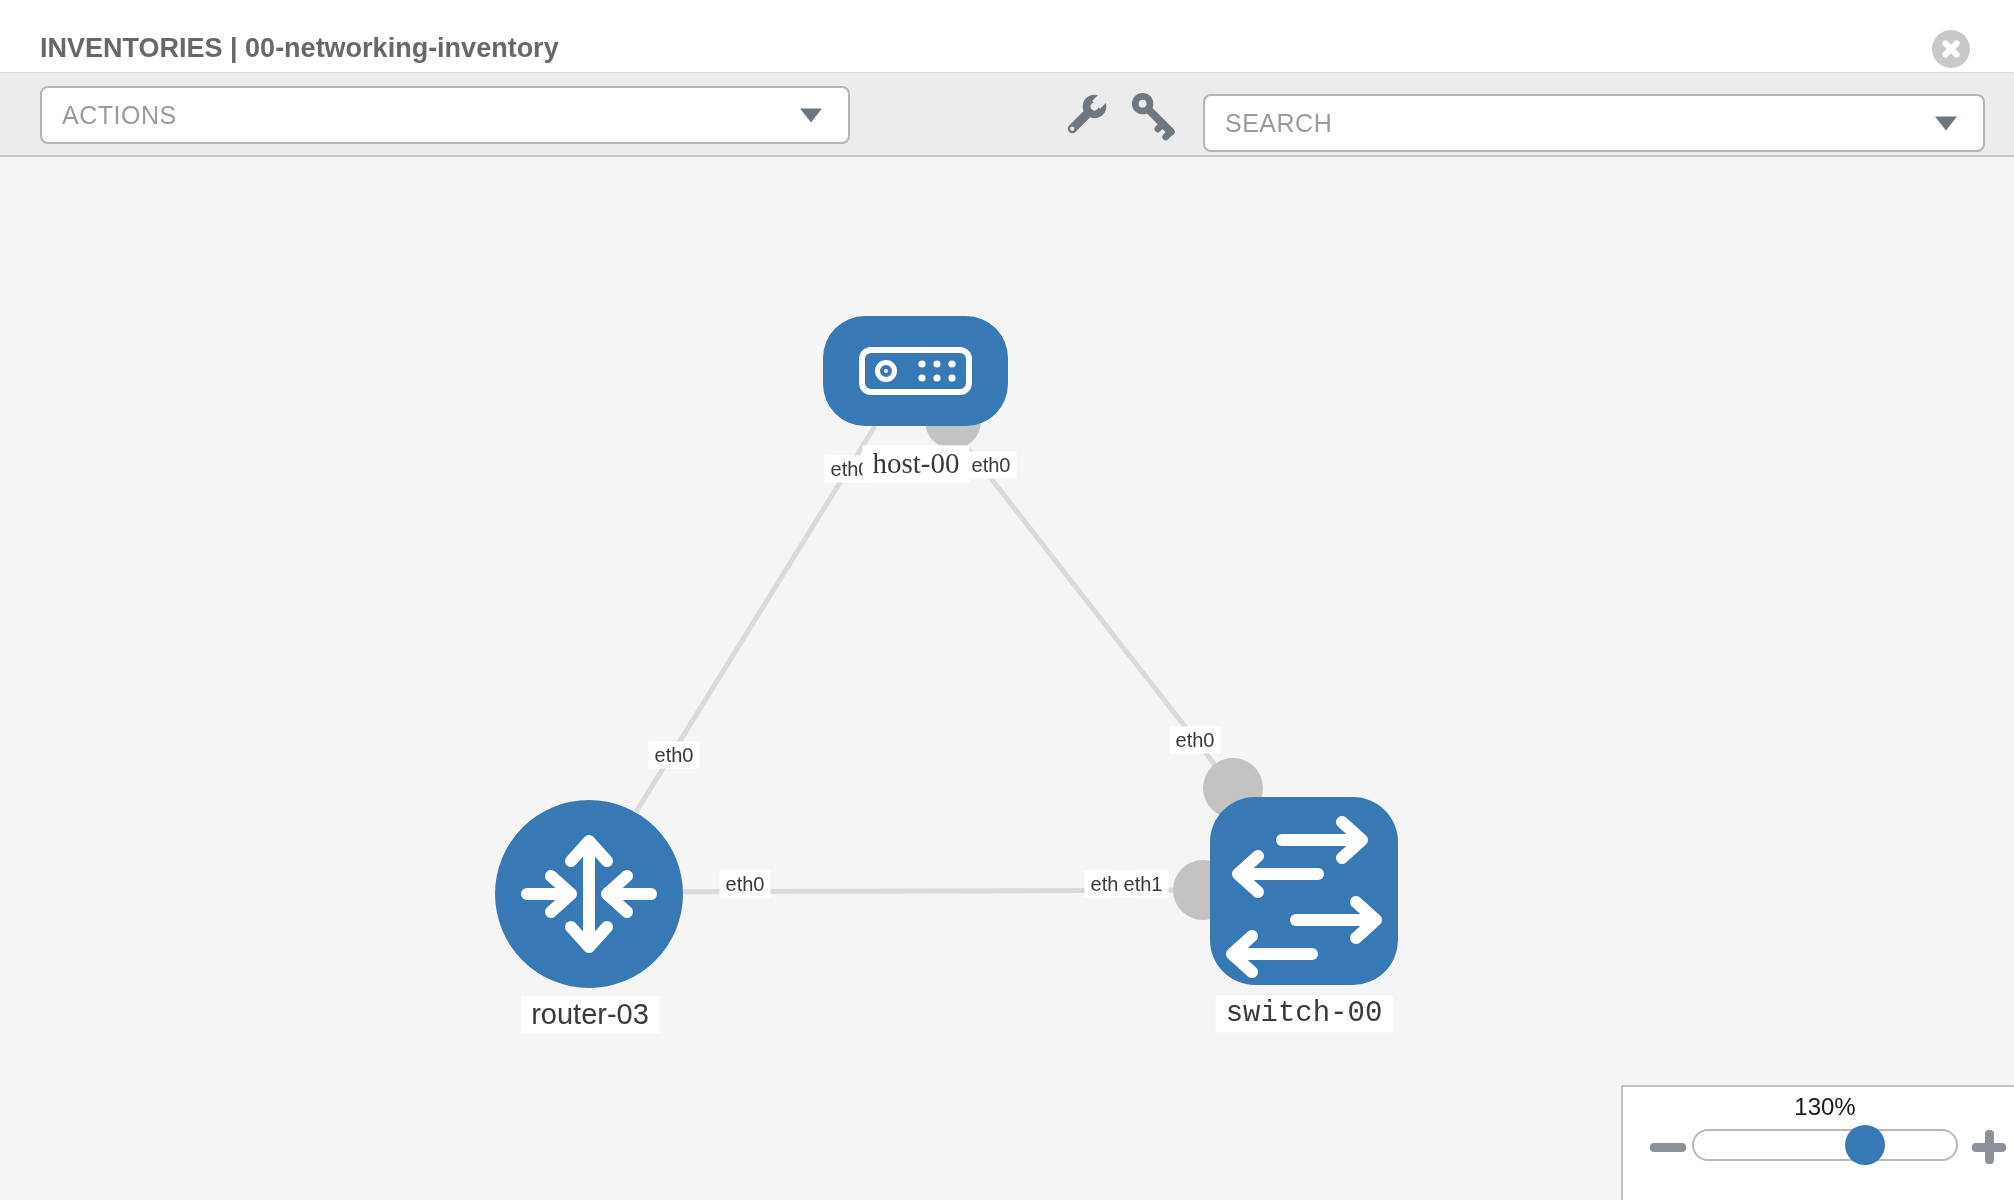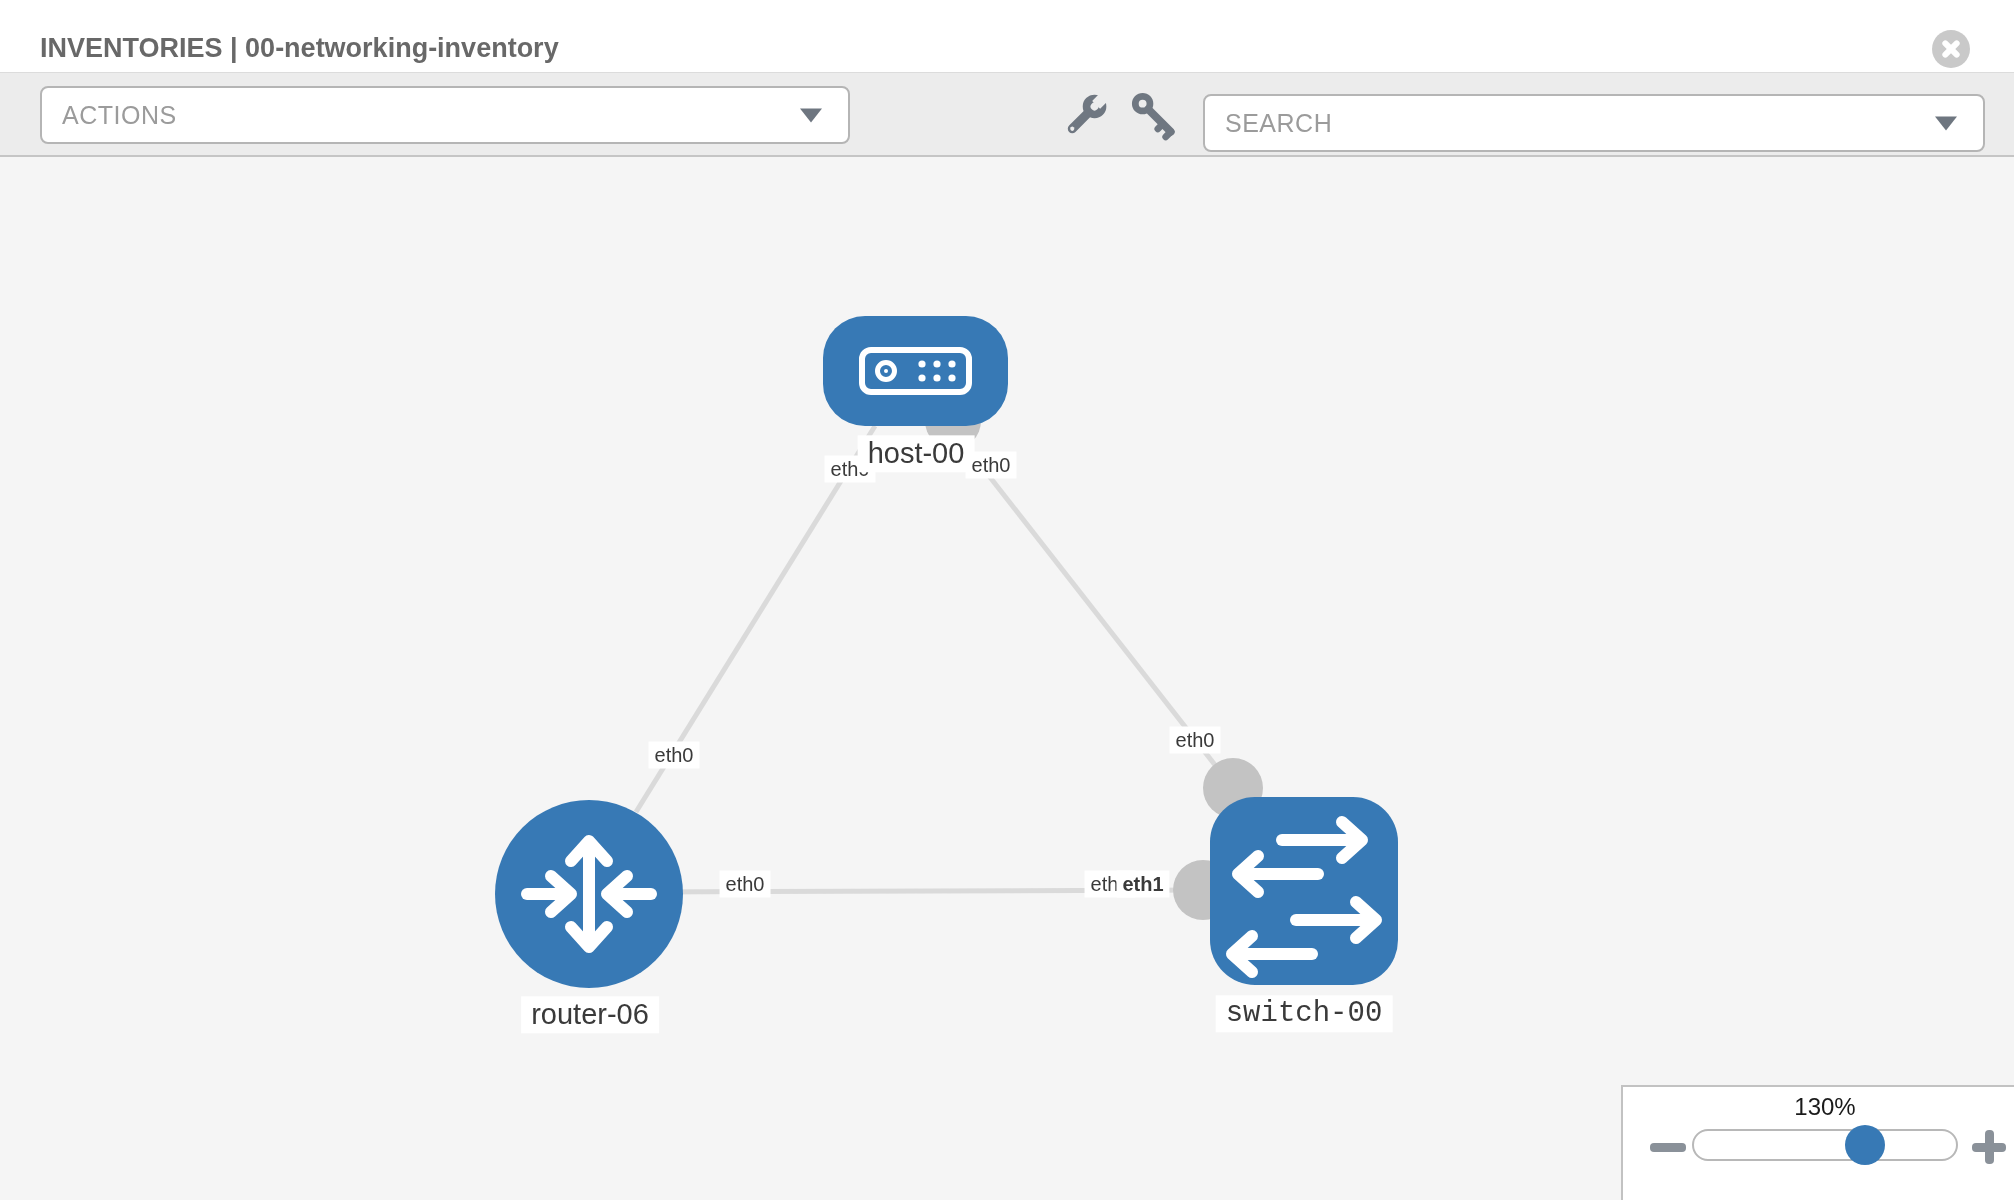--- a/index.html
+++ b/index.html
@@ -161,31 +161,31 @@
         <polyline points="1258,699 1238,717 1258,735"></polyline>
         <line x1="1296" y1="763" x2="1362" y2="763"></line>
         <polyline points="1356,745 1376,763 1356,781"></polyline>
         <line x1="1312" y1="797" x2="1246" y2="797"></line>
         <polyline points="1252,779 1232,797 1252,815"></polyline>
       </g>
     </g>
   </svg>
 
   <div class="chip eth" style="left:850px; top:312px;">eth0</div>
-  <div class="chip nodename" style="left:916px; top:297px;">host-00</div>
+  <div class="chip nodename" style="left:916px; top:307px;font-family:Liberation Serif, serif;">host-00</div>
   <div class="chip eth" style="left:991px; top:308px;">eth0</div>
 
   <div class="chip eth" style="left:674px; top:598px;">eth0</div>
   <div class="chip eth" style="left:745px; top:727px;">eth0</div>
 
   <div class="chip eth" style="left:1195px; top:583px;">eth0</div>
   <div class="chip eth" style="left:1110px; top:727px;">eth0</div>
-  <div class="chip eth" style="left:1143px; top:727px;font-weight:bold;">eth1</div>
+  <div class="chip eth" style="left:1143px; top:727px;">eth1</div>
 
-  <div class="chip nodename" style="left:590px; top:858px;">router-06</div>
+  <div class="chip nodename" style="left:590px; top:858px;">router-03</div>
   <div class="chip nodename" style="left:1304px; top:857px;font-family:Liberation Mono, monospace;">switch-00</div>
 </div>
 
 <div class="zoom-panel">
   <div class="zoom-level">130%</div>
   <div class="zoom-out">
     <span class="bar"></span>
   </div>
   <div class="zoom-slider"></div>
   <div class="zoom-knob"></div>

